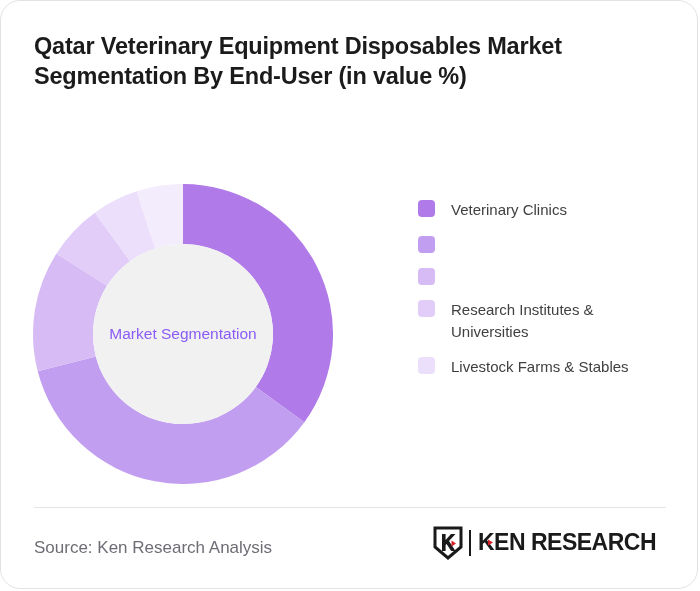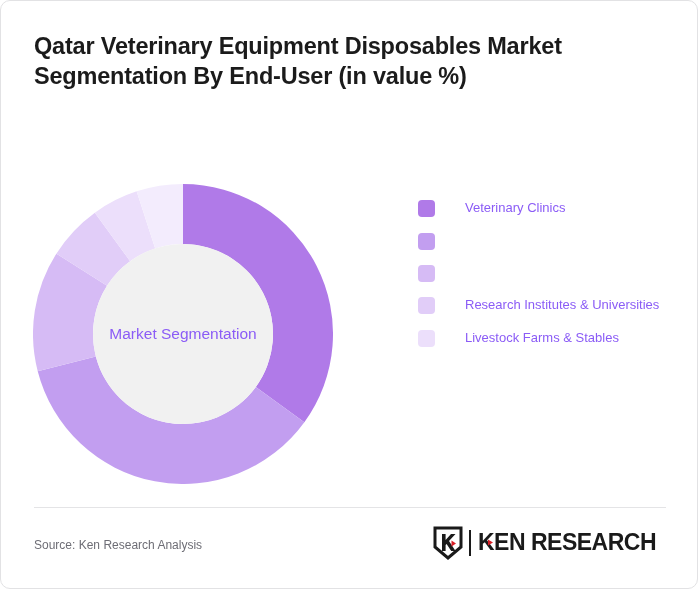--- a/index.html
+++ b/index.html
@@ -12,21 +12,21 @@
     background: #ffffff;
     font-family: "Liberation Sans", sans-serif;
     overflow: hidden;
   }
   #card {
     position: relative;
     width: 698px;
     height: 589px;
     box-sizing: border-box;
     border: 1px solid #e2e2e4;
-    border-radius: 10px;
+    border-radius: 20px;
     background: #ffffff;
     overflow: hidden;
   }
   #title {
     position: absolute;
     left: 33px;
     top: 30px;
     width: 600px;
     font-size: 23.5px;
     font-weight: bold;
@@ -88,39 +88,39 @@
     margin-bottom: 14px;
   }
   .legend-swatch {
     width: 17px;
     height: 17px;
     border-radius: 4px;
     flex: 0 0 auto;
     margin-top: 1px;
   }
   .legend-label {
-    margin-left: 30px;
-    font-size: 13px;
+    margin-left: 16px;
+    font-size: 15px;
     line-height: 1.45;
-    color: #8b5cf6;
+    color: #404040;
     max-width: 200px;
   }
   #divider {
     position: absolute;
     left: 33px;
     top: 506px;
     width: 632px;
     height: 1px;
     background: #e4e4e6;
   }
   #source {
     position: absolute;
     left: 33px;
     top: 537px;
-    font-size: 12px;
+    font-size: 17px;
     color: #6d6d75;
   }
   #logo {
     position: absolute;
     right: 31px;
     top: 524px;
     display: flex;
     align-items: center;
     height: 36px;
   }

